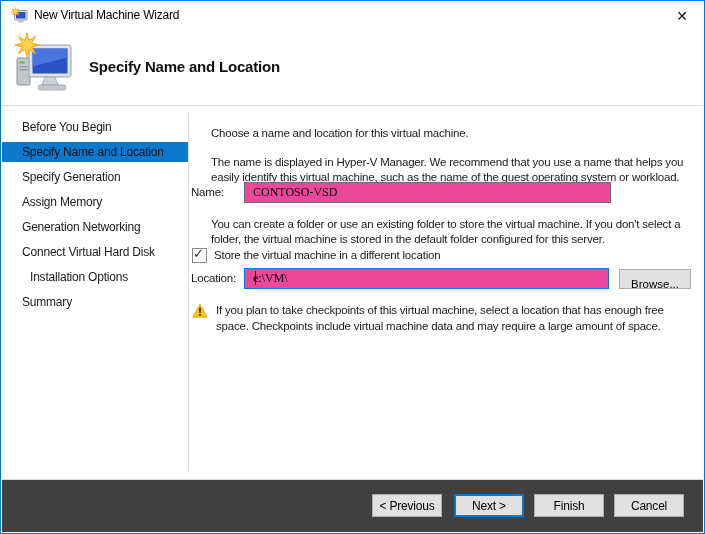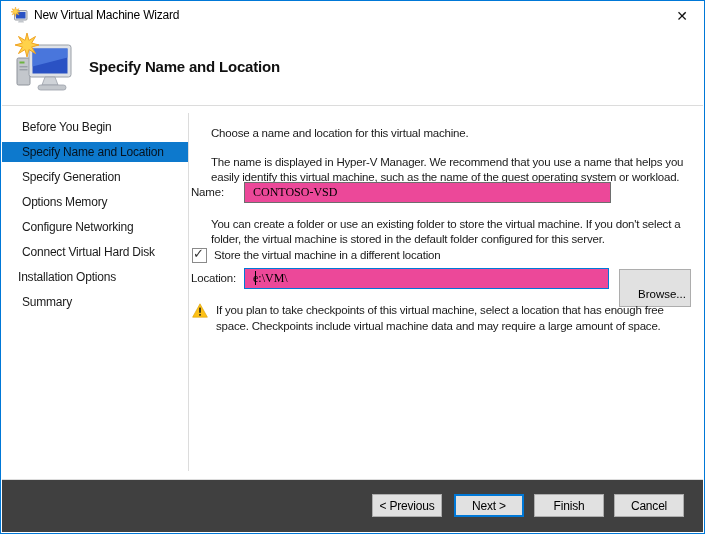--- a/index.html
+++ b/index.html
@@ -25,21 +25,21 @@
   
   .header{position:absolute;left:1px;top:28px;right:1px;height:76px;background:#fff;border-bottom:1px solid var(--divider)}
   .header-icon{position:absolute;left:9px;top:4px;width:66px;height:64px}
   .header-title{position:absolute;left:87px;top:29px;font-size:15px;font-weight:bold;color:#101010;white-space:nowrap}
 
   
   .sidebar{position:absolute;left:1px;top:105px;width:186px;height:373px;padding-top:11px;box-sizing:border-box;background:#fff}
   .sidebar-divider{position:absolute;left:187px;top:112px;width:1px;height:358px;background:var(--divider)}
   .nav-item{height:20px;line-height:20px;margin-bottom:5px;padding-left:20px;white-space:nowrap;font-size:12px;color:#1a1a1a;cursor:default}
   .nav-item.selected{background:var(--nav-selected);color:#06131f}
-  .nav-item.indent{padding-left:16px}
+  .nav-item.indent{padding-left:28px}
 
   
   .content{position:absolute;left:190px;top:105px;width:505px;height:373px;font-size:11.5px}
   .content p{margin:4px;position:absolute;left:16px;line-height:15px;width:496px}
   .intro{top:16px}
   .name-help{top:45px}
   .folder-help{top:107px}
   .field-label{position:absolute;left:0;line-height:21px;white-space:nowrap}
   .name-label{top:76px}
   .location-label{top:162px}
@@ -47,21 +47,21 @@
     font-family:Liberation Serif, serif;font-size:12px;padding:0 8px;color:#000;background:#ec4899;outline:none}
   .name-input{top:76px;width:367px}
   .location-wrap{position:absolute;left:53px;top:162px;width:365px;height:21px}
   .location-wrap .text-input{position:absolute;left:0;top:0;width:100%;height:100%;border:1px solid var(--accent)}
   .caret{position:absolute;left:11px;top:3px;width:1px;height:14px;background:#000}
   .checkbox-row{position:absolute;left:1px;top:141px;display:flex;align-items:center;height:16px}
   .cb{width:13px;height:13px;border:1px solid #8a8a8a;background:#fff;position:relative;flex:none;box-sizing:content-box}
   .cb .glyph{position:absolute;left:0px;top:-3px;font-size:13px;color:#333;font-family:"DejaVu Sans",sans-serif}
   .cb-label{margin-left:7px;white-space:nowrap}
   .browse-btn{position:absolute;left:428px;top:163px;width:72px;height:20px;background:var(--button-face);
-    border:1px solid var(--button-border);font-family:"Liberation Sans",sans-serif;font-size:11.5px;color:#000;padding:18px;box-sizing:border-box}
+    border:1px solid var(--button-border);font-family:"Liberation Sans",sans-serif;font-size:11.5px;color:#000;padding:8px;box-sizing:border-box}
   .warning{position:absolute;left:1px;top:196px;display:flex;width:500px}
   .warning-icon{flex:none;margin-right:8px;margin-top:1px}
   .warning-text{line-height:16px;width:472px}
 
   
   .footer-sep{position:absolute;left:1px;right:1px;top:478px;height:1px;background:var(--divider)}
   .footer{position:absolute;left:1px;right:1px;top:479px;bottom:1px;background:#404040}
   .btn{position:absolute;top:14px;width:70px;height:23px;background:var(--button-face);
     border:1px solid var(--button-border);font-family:"Liberation Sans",sans-serif;font-size:12px;color:#000;
     padding:0;box-sizing:border-box;letter-spacing:-0.2px}
@@ -97,22 +97,22 @@
       <rect x="26" y="52" width="28" height="5" rx="2.5" fill="#c3c7cc" stroke="#9aa0a8" stroke-width="0.8"></rect>
       <polygon points="15,0 16.9,7.4 23.5,3.5 19.6,10.1 27,12 19.6,13.9 23.5,20.5 16.9,16.6 15,24 13.1,16.6 6.5,20.5 10.4,13.9 3,12 10.4,10.1 6.5,3.5 13.1,7.4" fill="#ffd24a" stroke="#f0a322" stroke-width="1"></polygon>
     </svg>
     <div class="header-title">Specify Name and Location</div>
   </div>
 
   <div class="sidebar">
     <div class="nav-item">Before You Begin</div>
     <div class="nav-item selected">Specify Name and Location</div>
     <div class="nav-item">Specify Generation</div>
-    <div class="nav-item">Options Memory</div>
-    <div class="nav-item">Configure Networking</div>
+    <div class="nav-item">Assign Memory</div>
+    <div class="nav-item">Generation Networking</div>
     <div class="nav-item">Connect Virtual Hard Disk</div>
     <div class="nav-item indent">Installation Options</div>
     <div class="nav-item">Summary</div>
   </div>
   <div class="sidebar-divider"></div>
 
   <div class="content">
     <p class="intro">Choose a name and location for this virtual machine.</p>
     <p class="name-help">The name is displayed in Hyper-V Manager. We recommend that you use a name that helps you easily identify this virtual machine, such as the name of the guest operating system or workload.</p>
 

